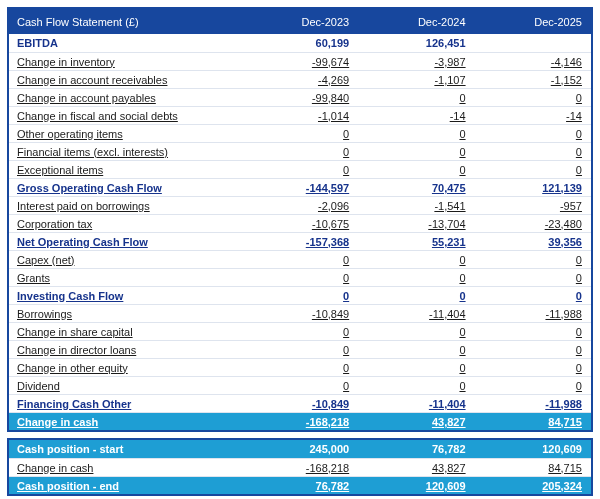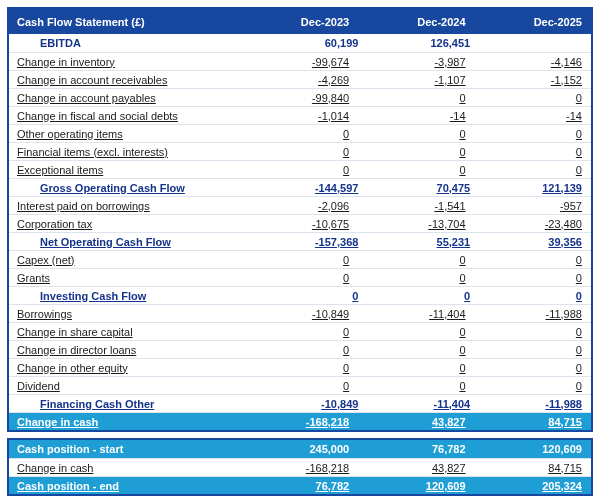--- a/index.html
+++ b/index.html
@@ -18,40 +18,39 @@
   .fin-table {
     border: 2px solid #17479E;
     background: #ffffff;
   }
   .header-row {
     display: flex;
     align-items: center;
     height: 25px;
     background: #17479E;
     color: #ffffff;
-    font-weight: bold;
+    font-weight: normal;
     font-size: 11px;
   }
   .row {
     display: flex;
     align-items: center;
     height: 18px;
     box-sizing: border-box;
     font-size: 11px;
     background: #ffffff;
     color: #1b1b1b;
   }
   .row + .row {
     border-top: 1px solid #DEE4EE;
     text-decoration: underline;
   }
   .row.section {
     color: #16338C;
     font-weight: bold;
-    padding-left: 23px;
   }
   .row.highlight {
     background: #1E9ED4;
     color: #ffffff;
     font-weight: bold;
   }
   .cell { box-sizing: border-box; white-space: nowrap; overflow: hidden; }
   .cell.label {
     width: 40%;
     padding-left: 8px;

